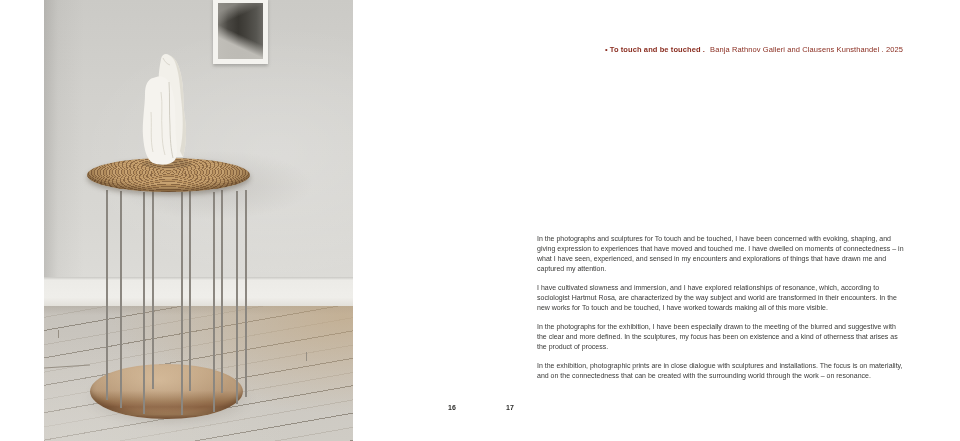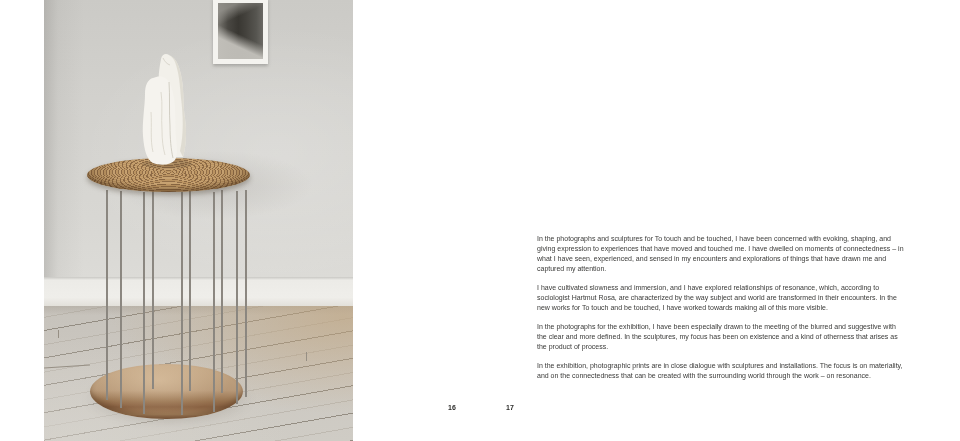--- a/index.html
+++ b/index.html
@@ -119,20 +119,23 @@
       <path d="M30,3 C27,1 23,2 22,7 C21,13 19,22 20,32 C21,44 18,60 19,74 C20,90 22,100 26,105 L44,105 C47,96 48,80 46,66 C44,54 45,40 43,28 C41,16 38,6 30,3 Z" fill="#f2f0ea"></path>
       <path d="M36,10 C40,20 41,34 42,46 C44,62 45,82 41,99 L44,105 C47,96 48,80 46,66 C44,54 45,40 43,28 C41,16 38,6 30,3 C33,5 35,7 36,10 Z" fill="#dcd8ce" opacity="0.85"></path>
       <path d="M14,26 C9,27 6,33 6,42 C6,54 3,70 4,84 C5,98 8,108 14,111 C22,114 32,113 36,108 C39,103 38,94 37,86 C36,74 37,58 35,46 C33,34 30,27 24,25 C20,24 17,25 14,26 Z" fill="#f5f3ee"></path>
       <path d="M30,30 C31,44 30,60 31,74 C31,86 32,98 34,106" fill="none" stroke="#cdc9be" stroke-width="0.9"></path>
       <path d="M22,40 C24,52 22,66 23,78 C23,88 24,96 26,103" fill="none" stroke="#d8d4c9" stroke-width="0.8"></path>
       <path d="M12,60 C13,74 11,88 14,100" fill="none" stroke="#d8d4c9" stroke-width="0.8"></path>
       <path d="M24,6 C26,10 28,12 31,13" fill="none" stroke="#d2ceC4" stroke-width="0.8"></path>
     </svg>
   </div>
 
+  <div class="title-line">
+    <span class="work">• To touch and be touched .</span><span class="venue">Banja Rathnov Galleri and Clausens Kunsthandel . 2025</span>
+  </div>
 
   <div class="body-text">
     <p>In the photographs and sculptures for To touch and be touched, I have been concerned with evoking, shaping, and giving expression to experiences that have moved and touched me. I have dwelled on moments of connectedness – in what I have seen, experienced, and sensed in my encounters and explorations of things that have drawn me and captured my attention.</p>
     <p>I have cultivated slowness and immersion, and I have explored relationships of resonance, which, according to sociologist Hartmut Rosa, are characterized by the way subject and world are transformed in their encounters. In the new works for To touch and be touched, I have worked towards making all of this more visible.</p>
     <p>In the photographs for the exhibition, I have been especially drawn to the meeting of the blurred and suggestive with the clear and more defined. In the sculptures, my focus has been on existence and a kind of otherness that arises as the product of process.</p>
     <p>In the exhibition, photographic prints are in close dialogue with sculptures and installations. The focus is on materiality, and on the connectedness that can be created with the surrounding world through the work – on resonance.</p>
   </div>
 
   <div class="pagenum" id="pagenum-left">16</div>
   <div class="pagenum" id="pagenum-right">17</div>

